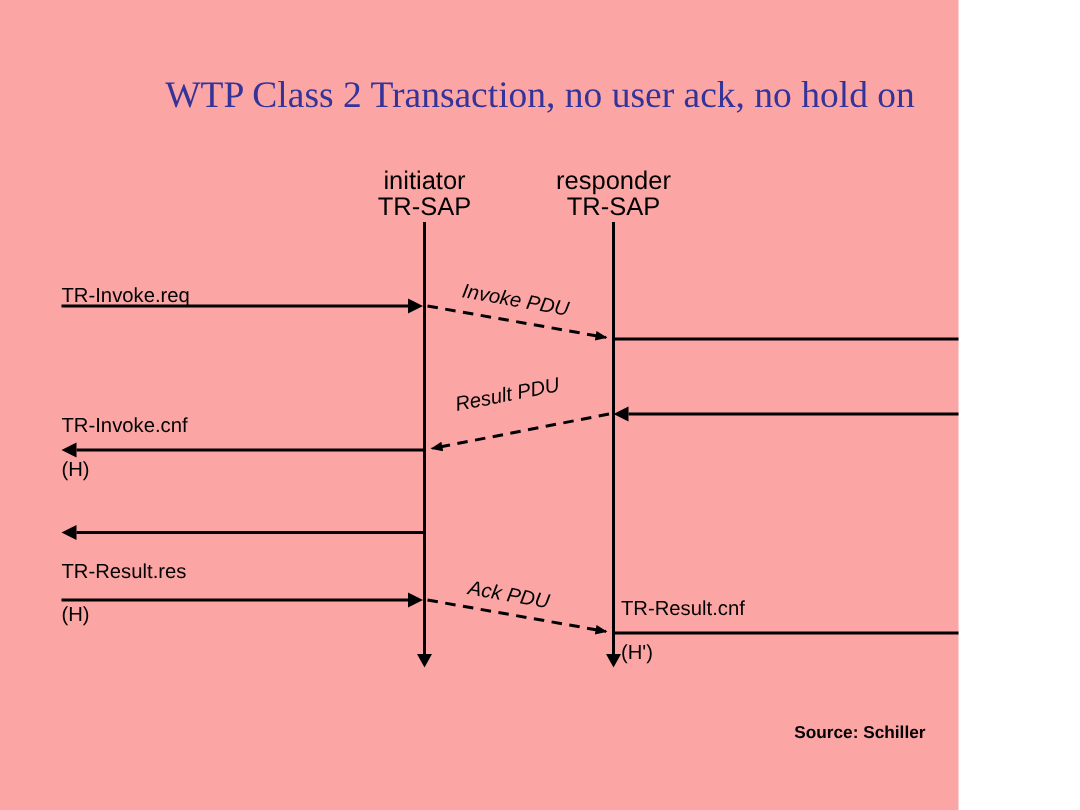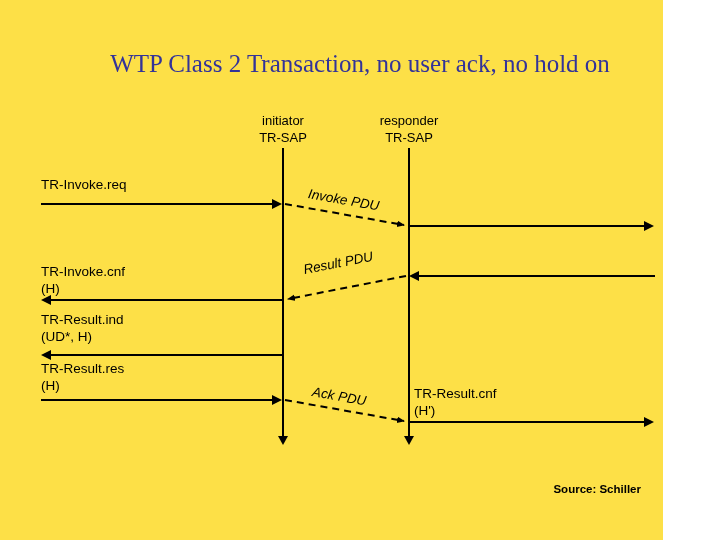--- a/index.html
+++ b/index.html
@@ -4,41 +4,40 @@
 <style>
   html, body {
     margin: 0;
     padding: 0;
     background: #ffffff;
   }
   #slide {
     position: relative;
     width: 639px;
     height: 540px;
-    background: #fde047;
+    background: #fca5a5;
     overflow: hidden;
     font-family: "Liberation Sans", sans-serif;
-    padding-left: 24px;
   }
   #title {
     position: absolute;
     left: 0;
     top: 50px;
     width: 720px;
     text-align: center;
     font-family: "Liberation Serif", serif;
     font-size: 25px;
     color: #333399;
     letter-spacing: 0px;
     white-space: nowrap;
   }
   .sap-head {
     position: absolute;
     text-align: center;
-    font-size: 13px;
+    font-size: 17px;
     color: #000000;
     line-height: 17px;
     white-space: nowrap;
   }
   .sap-head span { display: block; }
   .lifeline {
     position: absolute;
     width: 2px;
     background: #000000;
   }
@@ -71,21 +70,21 @@
     border-bottom: 5px solid transparent;
     border-right: 10px solid #000000;
   }
   .prim-label {
     position: absolute;
     font-size: 13.5px;
     color: #000000;
     line-height: 17px;
     white-space: nowrap;
   }
-  .prim-label span { display: block; }
+  .prim-label span { display: block; margin-top: 12px; }
   .pdu-layer {
     position: absolute;
     left: 0;
     top: 0;
     width: 720px;
     height: 540px;
     pointer-events: none;
   }
   .pdu-label {
     position: absolute;
@@ -141,24 +140,20 @@
   <div class="hline" style="left:419px; top:275px; width:236px;"></div>
   <div class="arrowhead-l" style="left:409px; top:271px;"></div>
 
   <div class="prim-label" style="left:41px; top:263px;">
     <span>TR-Invoke.cnf</span>
     <span>(H)</span>
   </div>
   <div class="hline" style="left:51px; top:299px; width:232px;"></div>
   <div class="arrowhead-l" style="left:41px; top:295px;"></div>
 
-  <div class="prim-label" style="left:41px; top:311px;">
-    <span>TR-Result.ind</span>
-    <span>(UD*, H)</span>
-  </div>
   <div class="hline" style="left:51px; top:354px; width:232px;"></div>
   <div class="arrowhead-l" style="left:41px; top:350px;"></div>
 
   <div class="prim-label" style="left:41px; top:360px;">
     <span>TR-Result.res</span>
     <span>(H)</span>
   </div>
   <div class="hline" style="left:41px; top:399px; width:232px;"></div>
   <div class="arrowhead-r" style="left:272px; top:395px;"></div>
 

